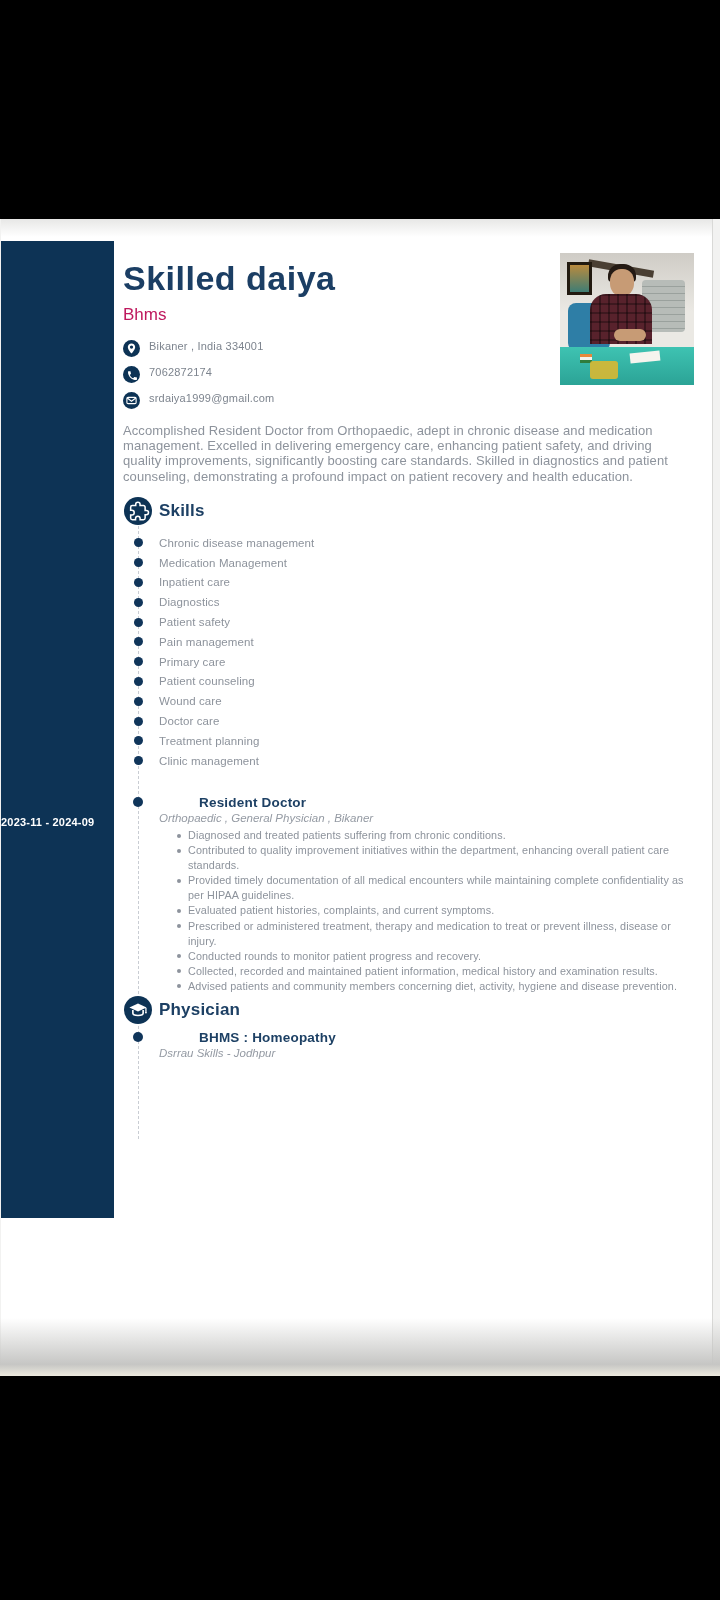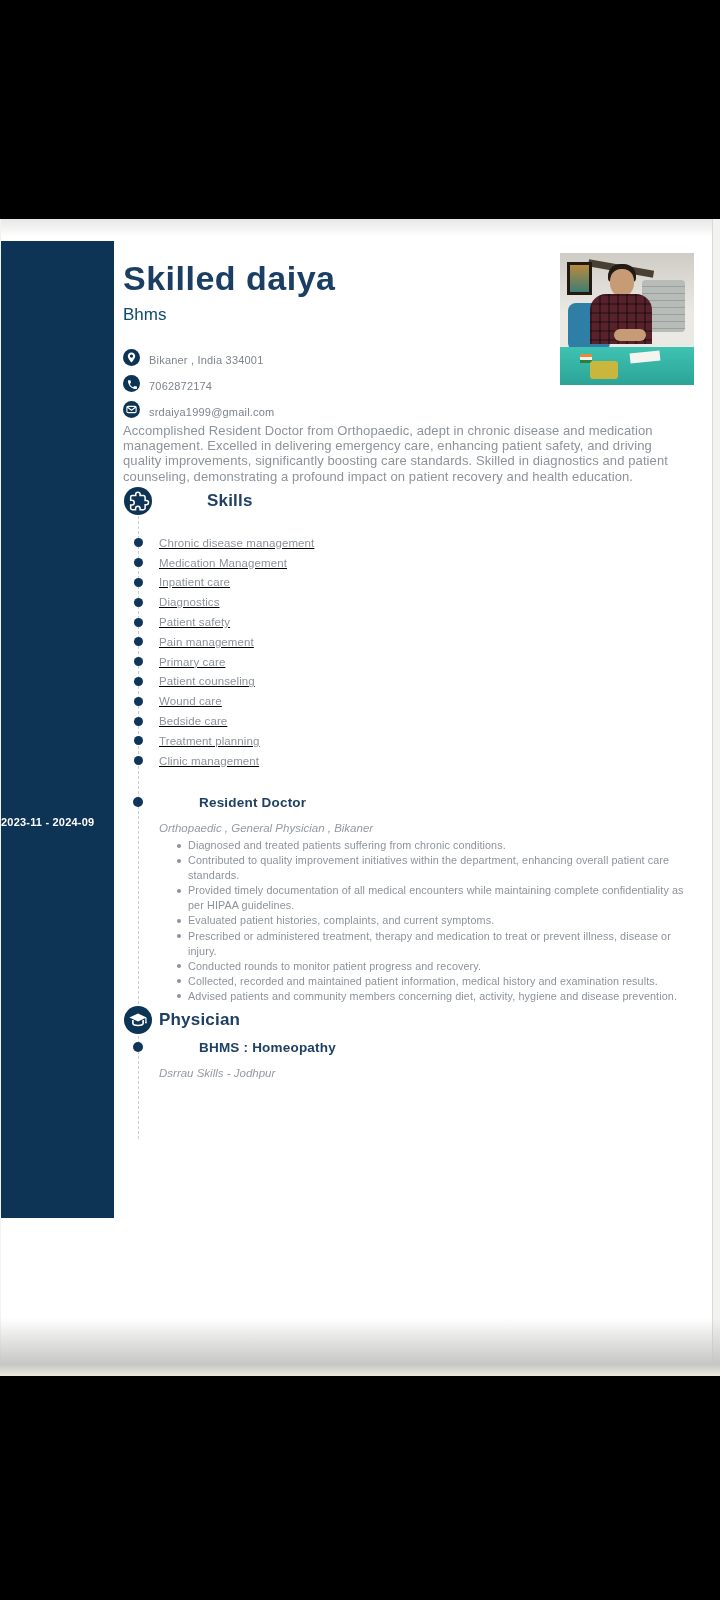--- a/index.html
+++ b/index.html
@@ -15,23 +15,23 @@
           pointer-events:none; }
 
   
   .sidebar { position:absolute; left:0; top:22px; width:113px; height:977px; background:#0d3355; }
   .date-range { position:absolute; left:0; top:597px; width:107px; text-align:left;
           color:#fff; font-size:11px; font-weight:bold; letter-spacing:.2px; z-index:3; }
 
   
   .name { position:absolute; left:122px; top:40px; font-size:34px; line-height:38px;
           font-weight:bold; color:#1b3e64; letter-spacing:.5px; }
-  .degree { position:absolute; left:122px; top:86px; font-size:17px; color:#0c4a6e;text-align:right; }
+  .degree { position:absolute; left:122px; top:86px; font-size:17px; color:#be185d;text-align:right; }
   .contacts { position:absolute; left:122px; top:121px; }
-  .contact-row { display:flex; align-items:flex-end; height:26px; }
+  .contact-row { display:flex; align-items:flex-start; height:26px; }
   .ci { width:17px; height:17px; flex:0 0 17px; }
   .contact-text { margin-left:9px; font-size:11px; color:#7d848e; letter-spacing:.2px; }
 
   .photo { position:absolute; left:559px; top:34px; width:134px; height:132px; overflow:hidden;
            background:#dcd9d4; }
   .ph-wall  { position:absolute; inset:0; background:linear-gradient(#cfccc6, #ebe9e4 45%); }
   .ph-beam  { position:absolute; left:28px; top:12px; width:66px; height:7px; background:#4a3f33; transform:rotate(10deg); }
   .ph-frame { position:absolute; left:7px; top:9px; width:25px; height:33px; background:linear-gradient(#b98a3e,#3f7d74); border:3px solid #221a10; }
   .ph-ac    { position:absolute; right:9px; top:27px; width:43px; height:52px; background:#b7bcb8; border-radius:4px;
               background-image:repeating-linear-gradient(#b7bcb8 0 6px, #9aa19d 6px 7px); }
@@ -55,32 +55,32 @@
 
   
   .timeline-line { position:absolute; left:137px; top:297px; height:623px; width:0;
              border-left:1px dashed #c9cdd3; z-index:0; }
 
   .section-header { display:flex; align-items:center; position:relative; z-index:2; }
   .sec-icon { width:28px; height:28px; margin-left:1px; flex:0 0 28px; }
   .sec-label { margin-left:7px; font-size:17px; font-weight:bold; color:#1d4064; letter-spacing:.2px; }
 
   
-  .skills-header { position:absolute; left:122px; top:268px;gap:48px; }
-  .skills-list { position:absolute; left:122px; top:314px; z-index:1;text-decoration:underline; }
+  .skills-header { position:absolute; left:122px; top:278px; }
+  .skills-list { position:absolute; left:122px; top:314px; z-index:1; }
   .skill-row { display:flex; align-items:center; height:19.8px; }
   .skill-dot { width:9px; height:9px; border-radius:50%; background:#10355a; margin-left:11px; flex:0 0 9px; }
   .skill-label { margin-left:16px; font-size:11.5px; color:#8d939c; letter-spacing:.1px; }
 
   
   .flow-lower { position:absolute; left:122px; top:563px; width:570px; z-index:1; }
   .entry-title-row { display:flex; align-items:center; height:16px; margin-top:12px;gap:40px; }
   .entry-dot { width:10px; height:10px; border-radius:50%; background:#10355a; margin-left:10px; flex:0 0 10px; }
   .entry-title { margin-left:16px; font-size:13.5px; font-weight:bold; color:#1d4064; letter-spacing:.2px; }
-  .entry-sub { margin-left:36px; margin-top:12px; font-size:11.5px; font-style:italic; color:#949aa3; }
+  .entry-sub { margin-left:36px; margin-top:2px; font-size:11.5px; font-style:italic; color:#949aa3; }
   .duties { margin-left:52px; margin-top:4px; width:512px; list-style:none; }
   .duties li { position:relative; padding-left:13px; font-size:10.8px; line-height:15.1px;
                color:#8d939c; letter-spacing:.1px; }
   .duties li::before { content:""; position:absolute; left:2px; top:5.5px; width:4px; height:4px;
                border-radius:50%; background:#8d939c; }
   .edu-section { margin-top:2px; }
   .edu-title-row { margin-top:5px; }
 </style>
 </head>
 <body>
@@ -190,21 +190,21 @@
           <span class="skill-label">Patient counseling</span>
         </div>
 
         <div class="skill-row">
           <span class="skill-dot"></span>
           <span class="skill-label">Wound care</span>
         </div>
 
         <div class="skill-row">
           <span class="skill-dot"></span>
-          <span class="skill-label">Bedside care</span>
+          <span class="skill-label">Doctor care</span>
         </div>
 
         <div class="skill-row">
           <span class="skill-dot"></span>
           <span class="skill-label">Treatment planning</span>
         </div>
 
         <div class="skill-row">
           <span class="skill-dot"></span>
           <span class="skill-label">Clinic management</span>

